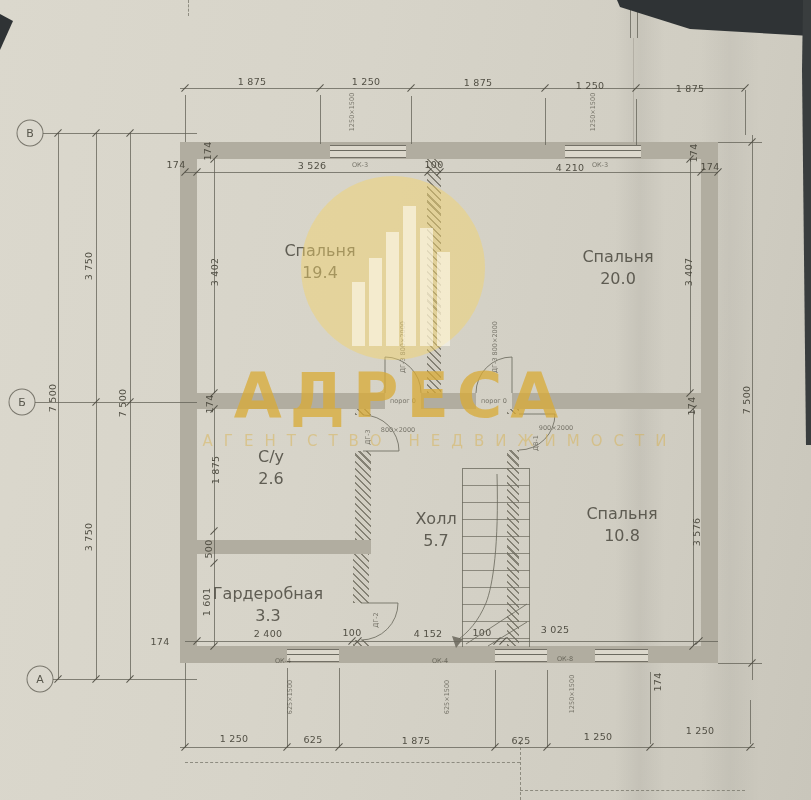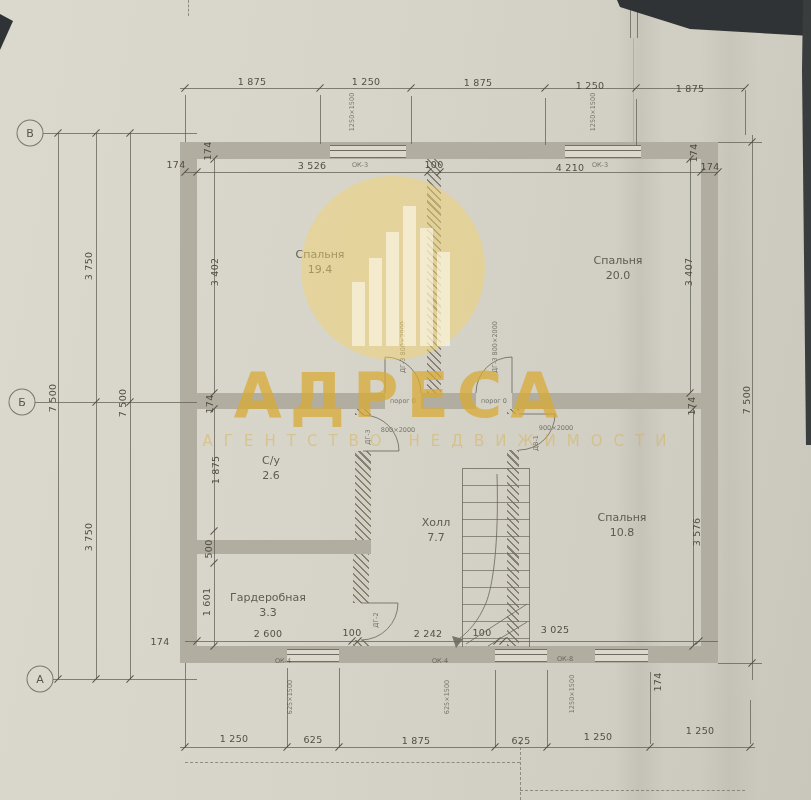--- a/index.html
+++ b/index.html
@@ -12,21 +12,21 @@
   .hwall{position:absolute;background:repeating-linear-gradient(45deg,rgba(128,125,112,.95) 0 1.5px,rgba(207,203,191,.55) 1.5px 5px);}
   .win{position:absolute;background:linear-gradient(180deg,#dcd8cc 0 36%,rgba(96,94,84,.85) 36% 50%,#dcd8cc 50% 100%);border-top:1px solid rgba(96,94,84,.85);border-bottom:1px solid rgba(96,94,84,.85);}
   .lh{position:absolute;height:1px;background:rgba(98,96,86,.75);}
   .lv{position:absolute;width:1px;background:rgba(98,96,86,.75);}
   .dash-h{position:absolute;height:0;border-top:1px dashed rgba(118,116,104,.75);}
   .dash-v{position:absolute;width:0;border-left:1px dashed rgba(118,116,104,.75);}
   .tk{position:absolute;width:10px;height:1px;background:rgba(76,74,64,.9);transform:translate(-50%,-50%) rotate(-45deg);}
   .lbl{position:absolute;font-size:9.5px;color:rgba(70,68,58,.92);white-space:nowrap;transform:translate(-50%,-50%);letter-spacing:.3px;}
   .rot{transform:translate(-50%,-50%) rotate(-90deg);}
   .tiny{font-size:6.5px;opacity:.72;letter-spacing:0;}
-  .room-label{position:absolute;font-size:11px;line-height:1.4;text-align:center;color:rgba(74,72,62,.85);transform:translate(-50%,-50%);white-space:nowrap;}
+  .room-label{position:absolute;font-size:16px;line-height:1.4;text-align:center;color:rgba(74,72,62,.85);transform:translate(-50%,-50%);white-space:nowrap;}
   .axis{position:absolute;width:25px;height:25px;border:1.2px solid rgba(96,94,84,.8);border-radius:50%;display:flex;align-items:center;justify-content:center;font-size:11px;color:rgba(70,68,58,.88);transform:translate(-50%,-50%);background:rgba(255,255,255,.04);}
   .stairs{position:absolute;left:462px;top:468px;width:66px;height:178px;border:1px solid rgba(108,106,94,.8);border-bottom:none;
     background:repeating-linear-gradient(180deg,transparent 0 16px,rgba(108,106,94,.7) 16px 17px);}
   .wm-circle{position:absolute;left:301px;top:176px;width:184px;height:184px;border-radius:50%;background:#f2d46a;opacity:.48;}
   .wm-bar{position:absolute;background:rgba(255,252,240,.6);}
   .wm-brand{position:absolute;left:400px;top:395px;transform:translate(-50%,-50%);font-size:62px;font-weight:bold;letter-spacing:8px;color:#d9ab36;opacity:.75;white-space:nowrap;}
   .wm-sub{position:absolute;left:440px;top:441px;transform:translate(-50%,-50%);font-size:15px;letter-spacing:11px;color:#d9ab36;opacity:.4;white-space:nowrap;}
   svg.overlay{position:absolute;left:0;top:0;pointer-events:none;}
 </style>
 </head>
@@ -182,23 +182,23 @@
   <div class="lbl rot" style="left:215px;top:470px">1 875</div>
   <div class="lbl rot" style="left:208px;top:549px">500</div>
   <div class="lbl rot" style="left:206px;top:602px">1 601</div>
 
   <div class="lbl rot" style="left:693px;top:153px">174</div>
   <div class="lbl rot" style="left:688px;top:272px">3 407</div>
   <div class="lbl rot" style="left:691px;top:406px">174</div>
   <div class="lbl rot" style="left:696px;top:532px">3 576</div>
 
   <div class="lbl" style="left:160px;top:641px">174</div>
-  <div class="lbl" style="left:268px;top:633px">2 600</div>
+  <div class="lbl" style="left:268px;top:633px">2 400</div>
   <div class="lbl" style="left:352px;top:632px">100</div>
-  <div class="lbl" style="left:428px;top:633px">2 242</div>
+  <div class="lbl" style="left:428px;top:633px">4 152</div>
   <div class="lbl" style="left:482px;top:632px">100</div>
   <div class="lbl" style="left:555px;top:629px">3 025</div>
   <div class="lbl rot" style="left:657px;top:682px">174</div>
 
   <div class="lbl" style="left:234px;top:738px">1 250</div>
   <div class="lbl" style="left:313px;top:739px">625</div>
   <div class="lbl" style="left:416px;top:740px">1 875</div>
   <div class="lbl" style="left:521px;top:740px">625</div>
   <div class="lbl" style="left:598px;top:736px">1 250</div>
   <div class="lbl" style="left:700px;top:730px">1 250</div>
@@ -210,21 +210,21 @@
   <div class="room-label" style="left:618px;top:268px">
     <span>Спальня</span><br>
     <span>20.0</span>
   </div>
   <div class="room-label" style="left:271px;top:468px">
     <span>С/у</span><br>
     <span>2.6</span>
   </div>
   <div class="room-label" style="left:436px;top:530px">
     <span>Холл</span><br>
-    <span>7.7</span>
+    <span>5.7</span>
   </div>
   <div class="room-label" style="left:622px;top:525px">
     <span>Спальня</span><br>
     <span>10.8</span>
   </div>
   <div class="room-label" style="left:268px;top:605px">
     <span>Гардеробная</span><br>
     <span>3.3</span>
   </div>
 

